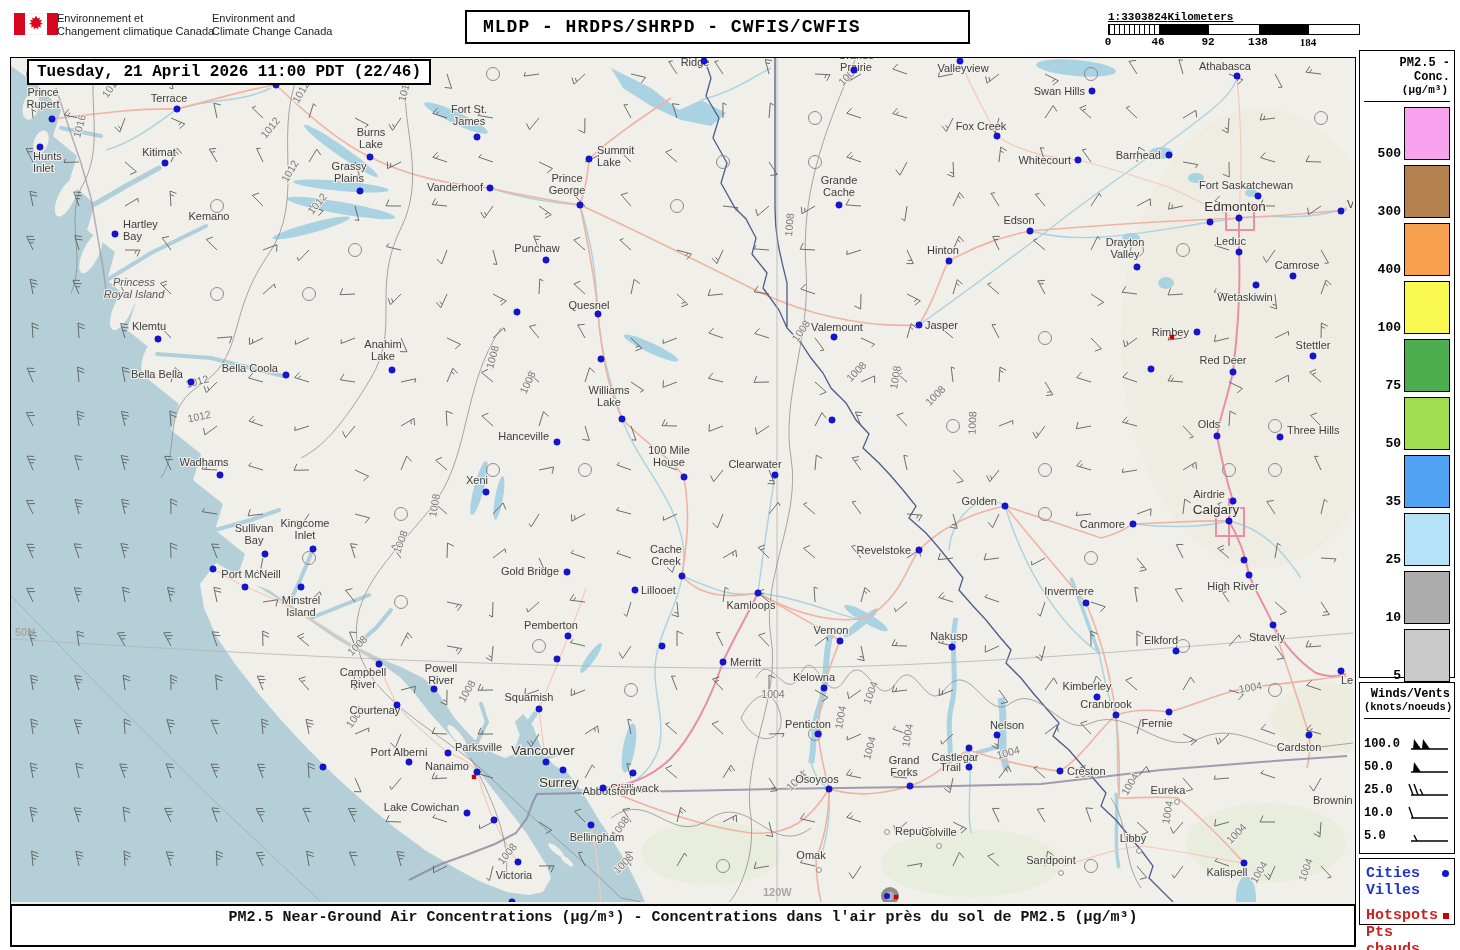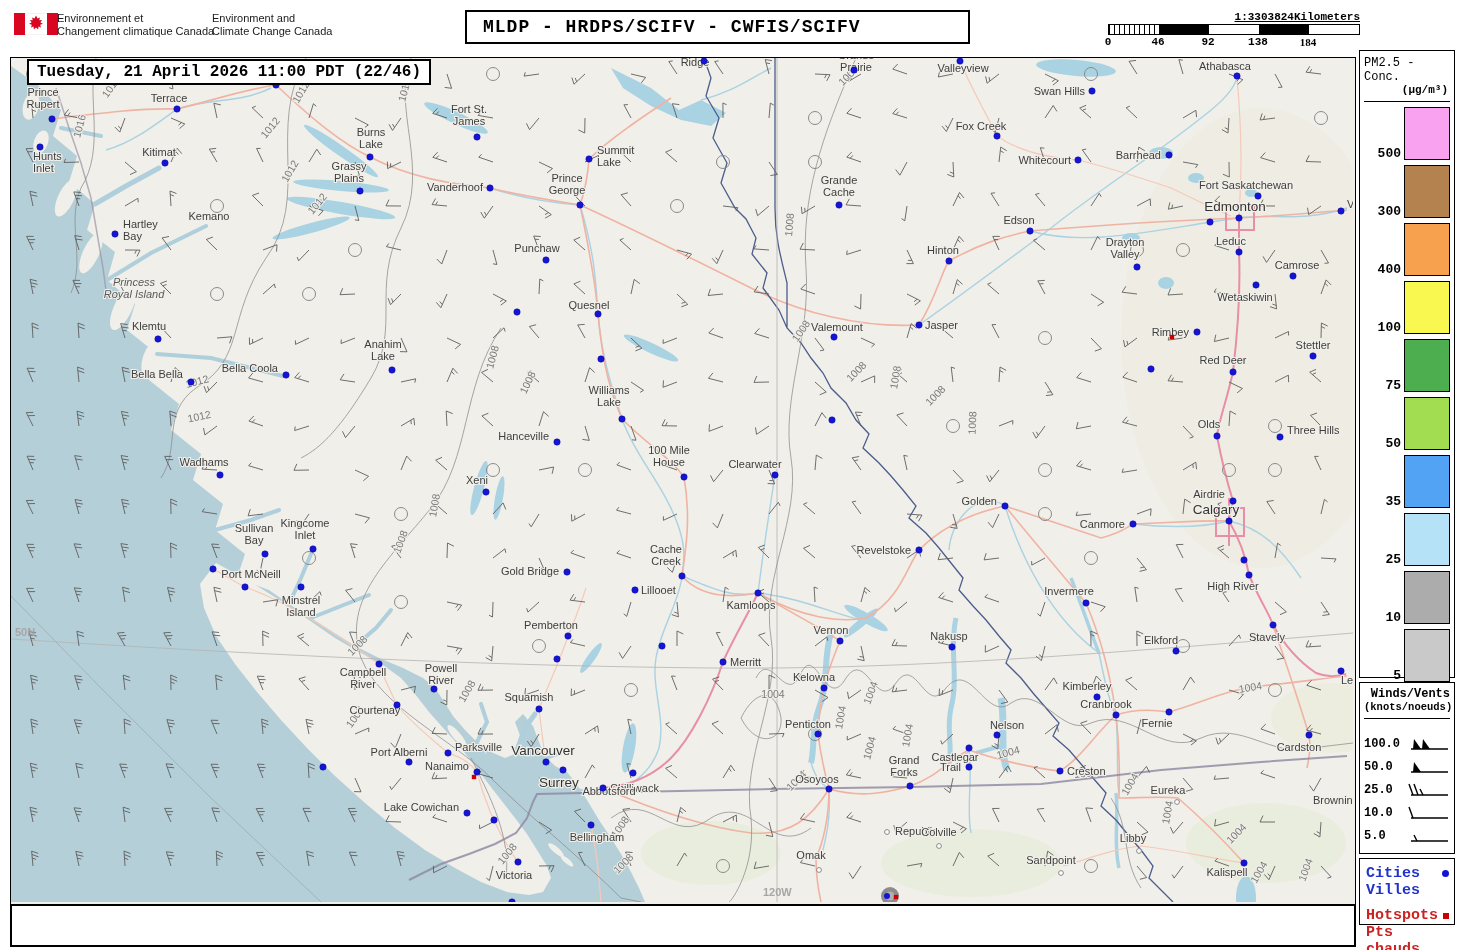--- a/index.html
+++ b/index.html
@@ -10,36 +10,36 @@
   
   #flag{left:14px;top:13px;width:44px;height:22px}
   .wordmark{top:12px;font-size:11px;line-height:13px;color:#1a1a1a}
   #wm-fr{left:57px}
   #wm-en{left:212px}
   #title-box{left:465px;top:10px;width:505px;height:34px;border:2px solid #000;background:#fff;
              box-sizing:border-box;font-weight:bold;font-size:18px;letter-spacing:1px;
              padding:5px 0 0 16px;color:#000}
   
   #scale{left:1108px;top:11px;width:252px}
-  #scale .row1{display:flex;justify-content:flex-end;font-weight:bold;font-size:11px;
+  #scale .row1{display:flex;justify-content:flex-start;font-weight:bold;font-size:11px;
                text-decoration:underline}
   #scale-bar{margin-top:1px;height:11px;border:1px solid #000;display:flex;box-sizing:border-box}
   #scale-bar .seg{flex:1 1 20%}
   .seg.hatch{background:repeating-linear-gradient(90deg,#000 0 1px,#fff 1px 5px)}
   .seg.b{background:#000}.seg.w{background:#fff}
   #scale-ticks{position:relative;height:13px;font-weight:bold;font-size:11px}
   #scale-ticks span{position:absolute;top:1px;transform:translateX(-50%)}
   
   #map-frame{left:10px;top:57px;width:1344px;height:846px;border:1px solid #000;background:#f1efe9}
   #timestamp{left:16px;top:1px;border:2px solid #000;background:#fff;font-weight:bold;
              font-size:16px;padding:2px 8px;white-space:nowrap;color:#000;z-index:5}
   
   .legend-box{left:1359px;width:96px;border:1px solid #000;background:#fff;box-sizing:border-box}
   #pm25-box{top:50px;height:628px;padding:5px 4px 0 4px}
-  #pm25-title{font-weight:normal;font-size:12px;text-align:left}
+  #pm25-title{font-weight:bold;font-size:12px;text-align:right}
   #pm25-sub{font-weight:bold;font-size:11px;text-align:right;padding-right:2px}
   .sep{border-top:1px solid #000;margin-top:5px}
   .pm-row{display:flex;justify-content:flex-end;align-items:flex-end;margin-top:5px}
   .pm-label{font-weight:bold;font-size:13px;margin:0 3px -1px 13px}
   .pm-swatch{width:44px;height:51px;border:1px solid #000}
   #winds-box{top:682px;height:172px;padding:4px 4px 0 4px}
   #winds-title{font-weight:bold;font-size:12px;text-align:right}
   #winds-sub{font-weight:bold;font-size:10.5px;text-align:right}
   .wind-row{display:flex;justify-content:space-between;align-items:center;height:22px;margin-top:1px}
   .wind-label{font-weight:bold;font-size:12px}
@@ -76,21 +76,21 @@
   <path fill="#d80621" d="M22 2.5 l1.5 3 2.4-1 -0.6 2.8 2.7-0.3 -1.6 2.4 2.6 1.4 -2.8 1 0.8 2.6 -2.6-0.8 -0.2 2.9 -2.2-1.9 -2.2 1.9 -0.2-2.9 -2.6 0.8 0.8-2.6 -2.8-1 2.6-1.4 -1.6-2.4 2.7 0.3 -0.6-2.8 2.4 1 z"></path>
 </svg>
 <div id="wm-fr" class="abs wordmark">
   <div>Environnement et</div>
     <div>Changement climatique Canada</div>
 </div>
 <div id="wm-en" class="abs wordmark">
   <div>Environment and</div>
     <div>Climate Change Canada</div>
 </div>
-<div id="title-box" class="abs mono">MLDP - HRDPS/SCIFV - CWFIS/SCIFV</div>
+<div id="title-box" class="abs mono">MLDP - HRDPS/SHRPD - CWFIS/CWFIS</div>
 
 <div id="scale" class="abs mono">
   <div class="row1">
     <span>1:3303824</span>
     <span>Kilometers</span>
   </div>
   <div id="scale-bar">
     <div class="seg hatch"></div>
       <div class="seg b"></div>
       <div class="seg w"></div>
@@ -1171,13 +1171,14 @@
   <div class="lg-row red">
       <span>Hotspots</span>
       <span class="sq-glyph"></span>
     </div>
   <div class="lg-row red">
       <span>Pts chauds</span>
     </div>
 </div>
 
 <div id="caption" class="abs mono">
+  <div>PM2.5 Near-Ground Air Concentrations (µg/m³) - Concentrations dans l'air près du sol de PM2.5 (µg/m³)</div>
 </div>
 
 </body></html>

